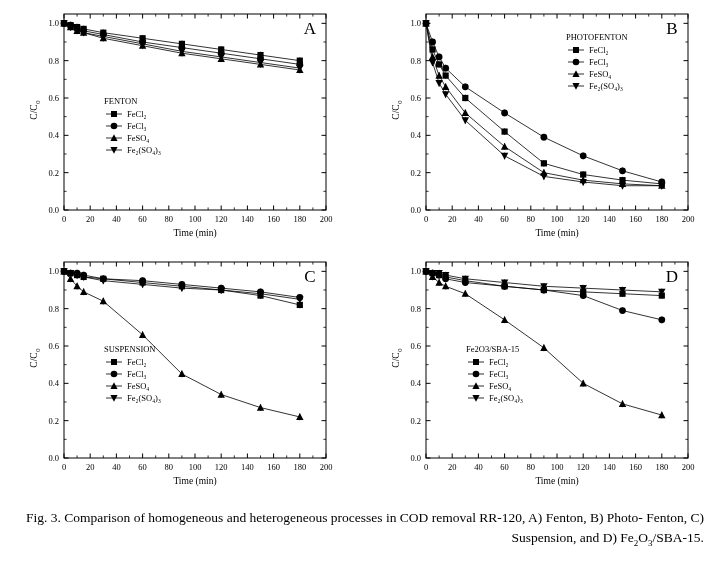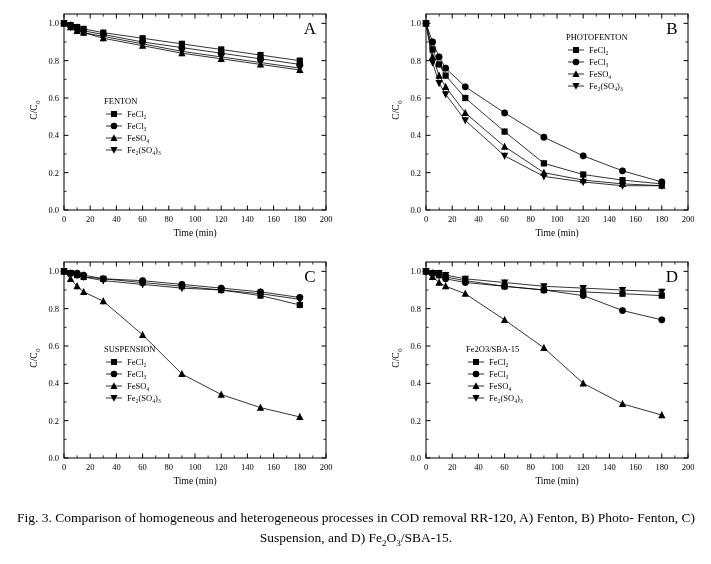--- a/index.html
+++ b/index.html
@@ -11,21 +11,21 @@
   }
   .sheet{position:relative;width:711px;height:564px;}
   .panel{position:absolute;width:330px;height:248px;}
   #panelA{left:8px;top:4px;}
   #panelB{left:370px;top:4px;}
   #panelC{left:8px;top:252px;}
   #panelD{left:370px;top:252px;}
   .plotsvg{display:block;}
   .caption{
     position:absolute;left:8px;top:508px;width:696px;
-    font-size:13.5px;line-height:1.45;text-align:center;
+    font-size:13.5px;line-height:1.45;text-align:right;
   }
   .caption sub{font-size:9px;}
 </style>
 </head>
 <body>
 
 <div class="sheet">
 
   <div class="panel" id="panelA">
       <svg width="330" height="248" viewBox="0 0 330 248" class="plotsvg">

